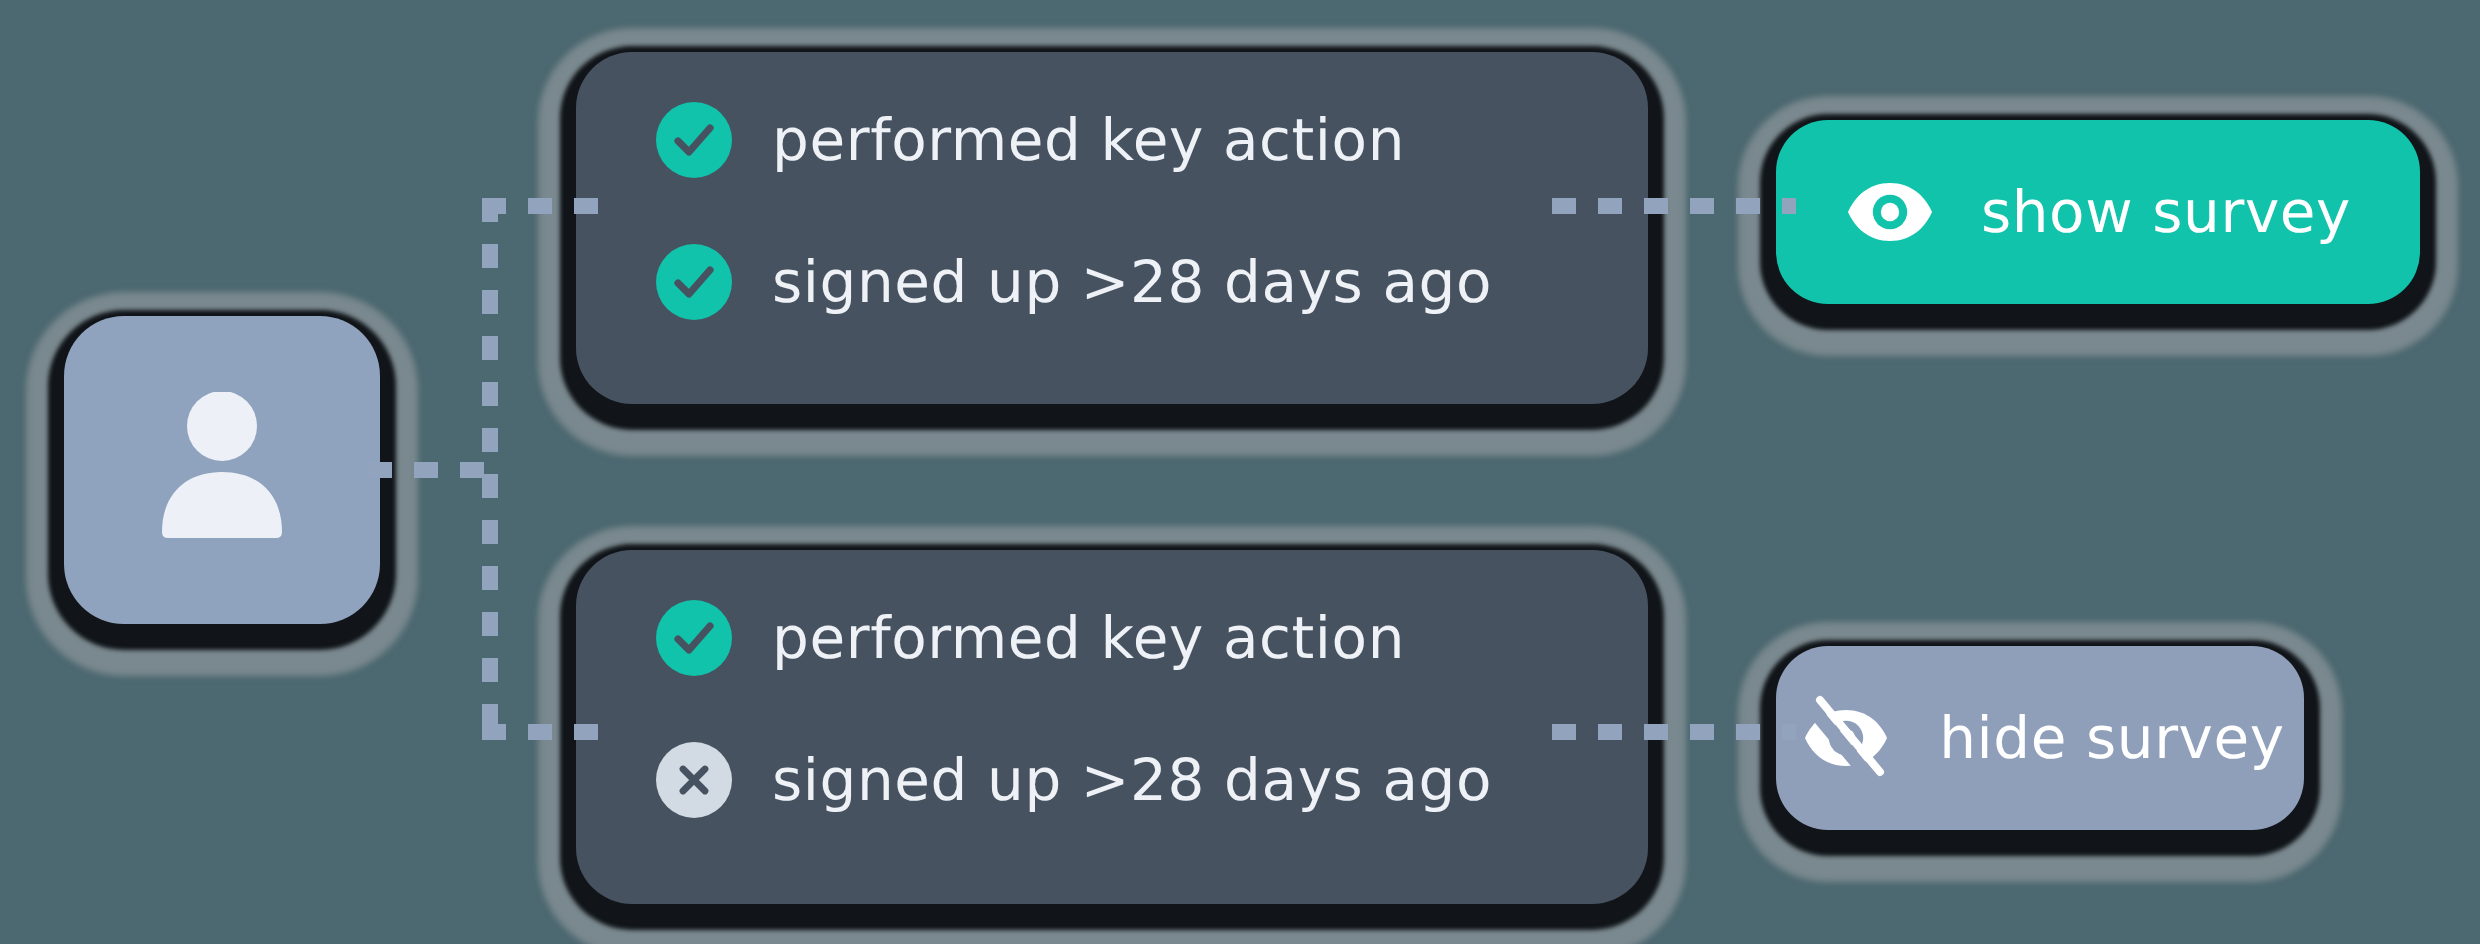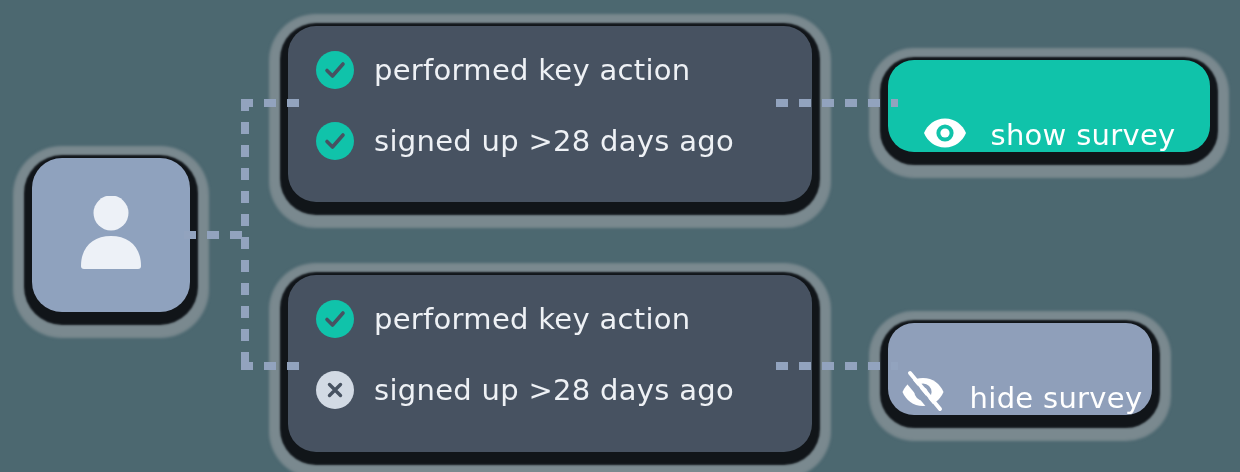--- a/index.html
+++ b/index.html
@@ -29,21 +29,21 @@
     z-index: 3;
   }
   
   .condition-card {
     position: absolute;
     left: 288px;
     width: 496px; height: 151px;
     background: #475261;
     border-radius: 28px;
     display: flex; flex-direction: column;
-    padding: 25px 0 0 28px;
+    padding: 25px 0 0 40px;
     box-sizing: content-box;
     gap: 33px;
     z-index: 3;
   }
   .condition-card.card-top { top: 26px; }
   .condition-card.card-bottom { top: 275px; height: 152px; }
   .condition-row {
     display: flex; align-items: center; gap: 20px; height: 38px;
   }
   .condition-row .badge { width: 38px; height: 38px; flex: 0 0 auto; }
@@ -51,21 +51,21 @@
     color: #eef1f5;
     font-size: 29px;
     line-height: 38px;
     letter-spacing: 0.3px;
     white-space: nowrap;
   }
   
   .action-button {
     position: absolute;
     border: none;
-    display: flex; align-items: flex-end; justify-content: center;
+    display: flex; align-items: center; justify-content: center;
     gap: 22px;
     border-radius: 26px;
     color: #ffffff;
     font-family: inherit;
     font-size: 29px;
     letter-spacing: 0.3px;
     white-space: nowrap;
     cursor: pointer;
     z-index: 3;
     padding: 0;

